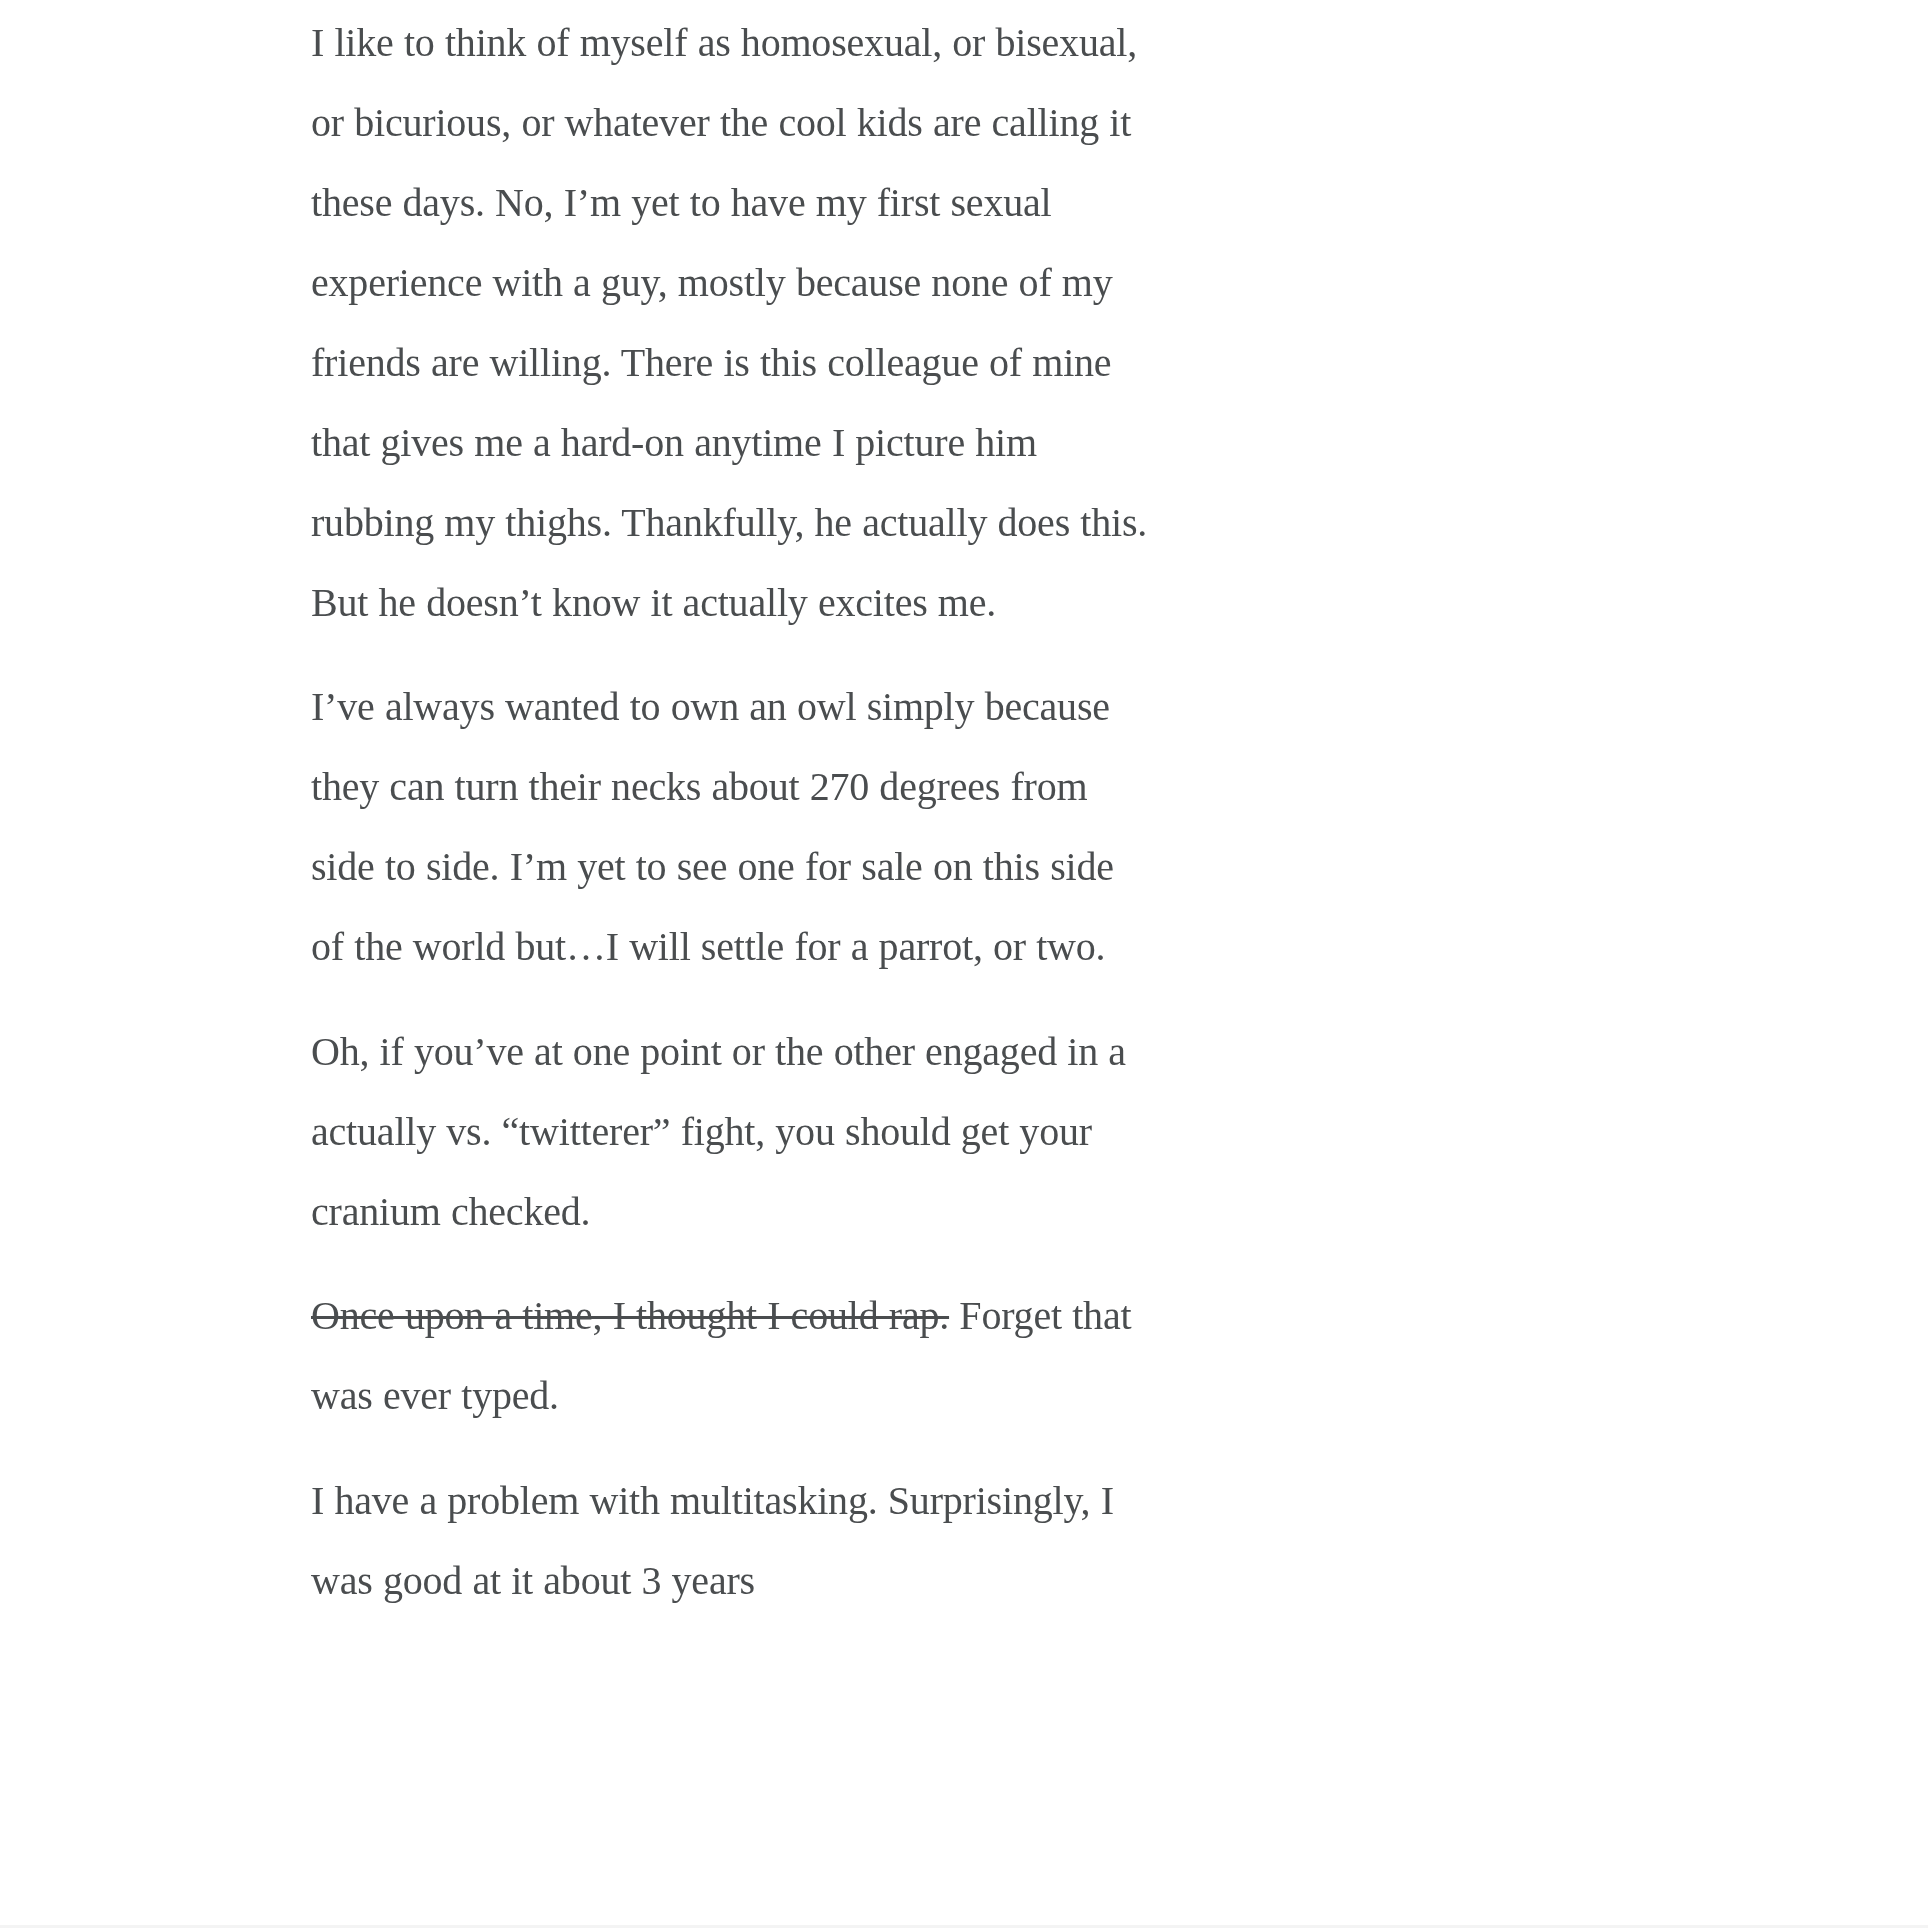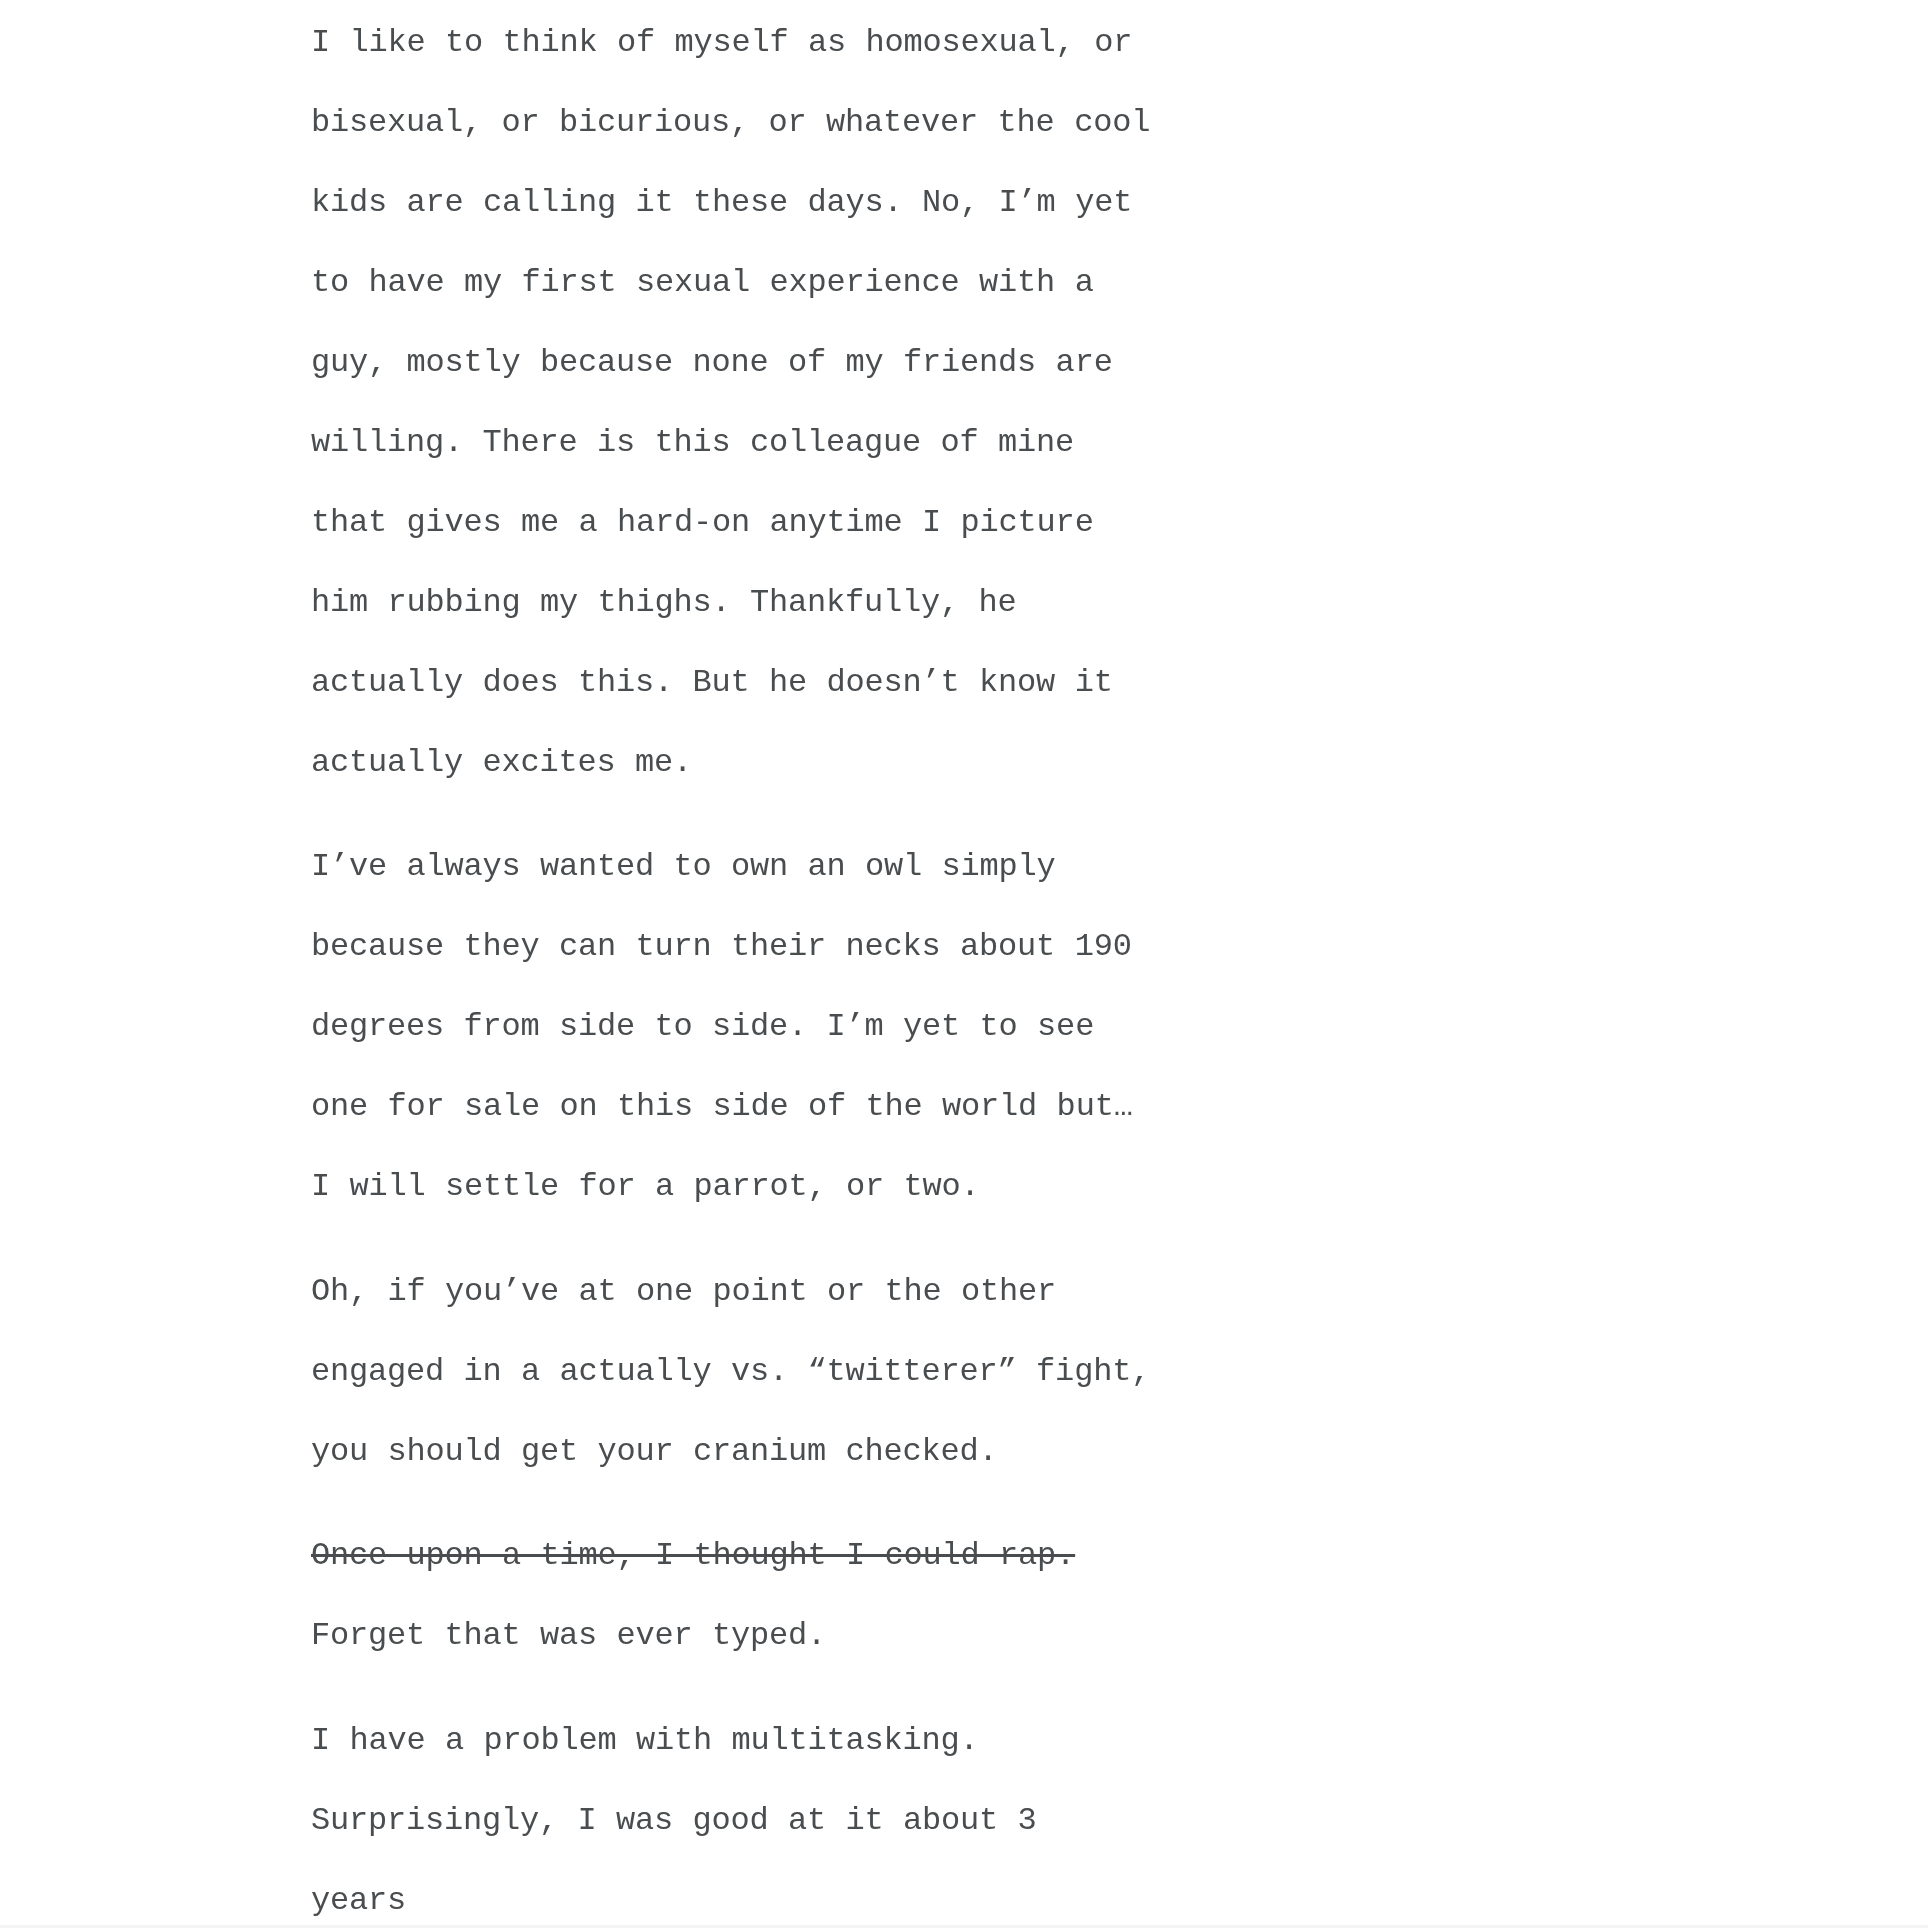--- a/index.html
+++ b/index.html
@@ -25,22 +25,22 @@
 
   #article {
     position: absolute;
     left: 311px;
     top: 0px;
     width: 840px;
   }
 
   .para {
     color: #4a4d4f;
-    font-family: Liberation Mono, monospace;
-    font-size: 32px;
+    font-family: Liberation Serif, serif;
+    font-size: 40px;
     line-height: 80px;
     letter-spacing: -0.2px;
     margin: 0;
     padding: 0;
     word-spacing: 0.5px;
     -webkit-font-smoothing: antialiased;
   }
 
   .para + .para {
     margin-top: 24.5px;
@@ -70,21 +70,21 @@
 </style>
 </head>
 <body>
 
 <div id="page">
 
   <div id="article">
 
     <p class="para first">I like to think of myself as homosexual, or bisexual, or bicurious, or whatever the cool kids are calling it these days. No, I’m yet to have my first sexual experience with a guy, mostly because none of my friends are willing. There is this colleague of mine that gives me a hard-on anytime I picture him rubbing my thighs. Thankfully, he actually does this. But he doesn’t know it actually excites me.</p>
 
-    <p class="para">I’ve always wanted to own an owl simply because they can turn their necks about 190 degrees from side to side. I’m yet to see one for sale on this side of the world but…I will settle for a parrot, or two.</p>
+    <p class="para">I’ve always wanted to own an owl simply because they can turn their necks about 270 degrees from side to side. I’m yet to see one for sale on this side of the world but…I will settle for a parrot, or two.</p>
 
     <p class="para">Oh, if you’ve at one point or the other engaged in a actually vs. “twitterer” fight, you should get your cranium checked.</p>
 
     <p class="para"><span class="struck">Once upon a time, I thought I could rap.</span><span> Forget that was ever typed.</span></p>
 
     <p class="para">I have a problem with multitasking. Surprisingly, I was good at it about 3 years</p>
 
   </div>
 
   <div id="bottom-edge"></div>

